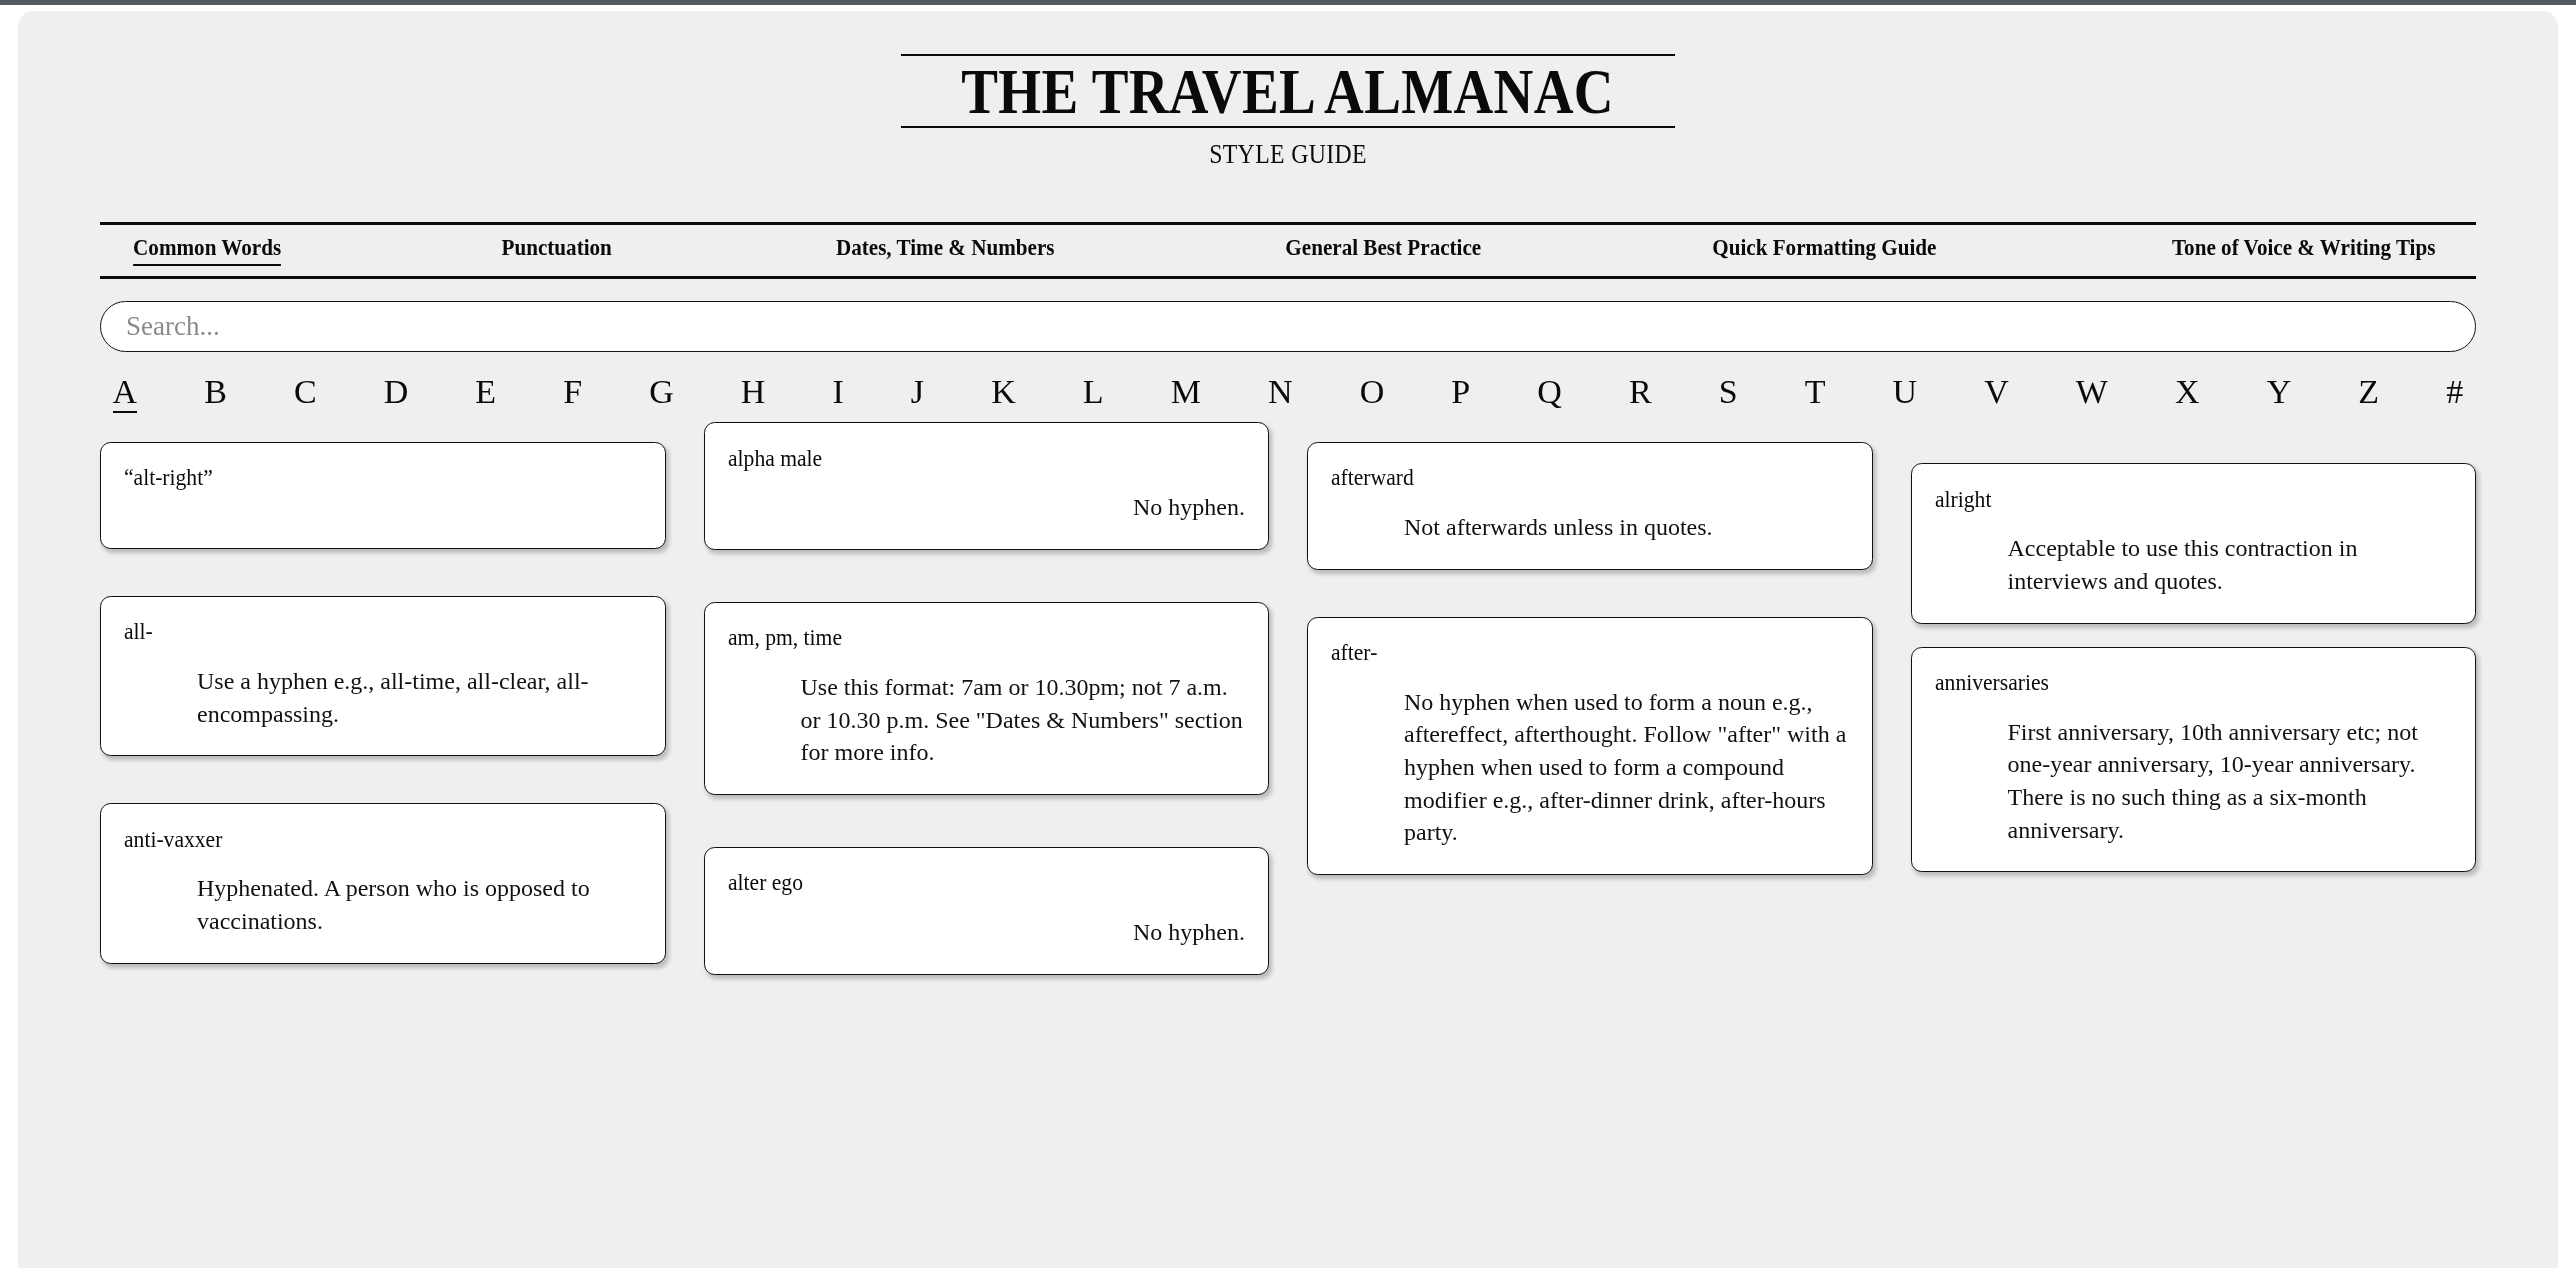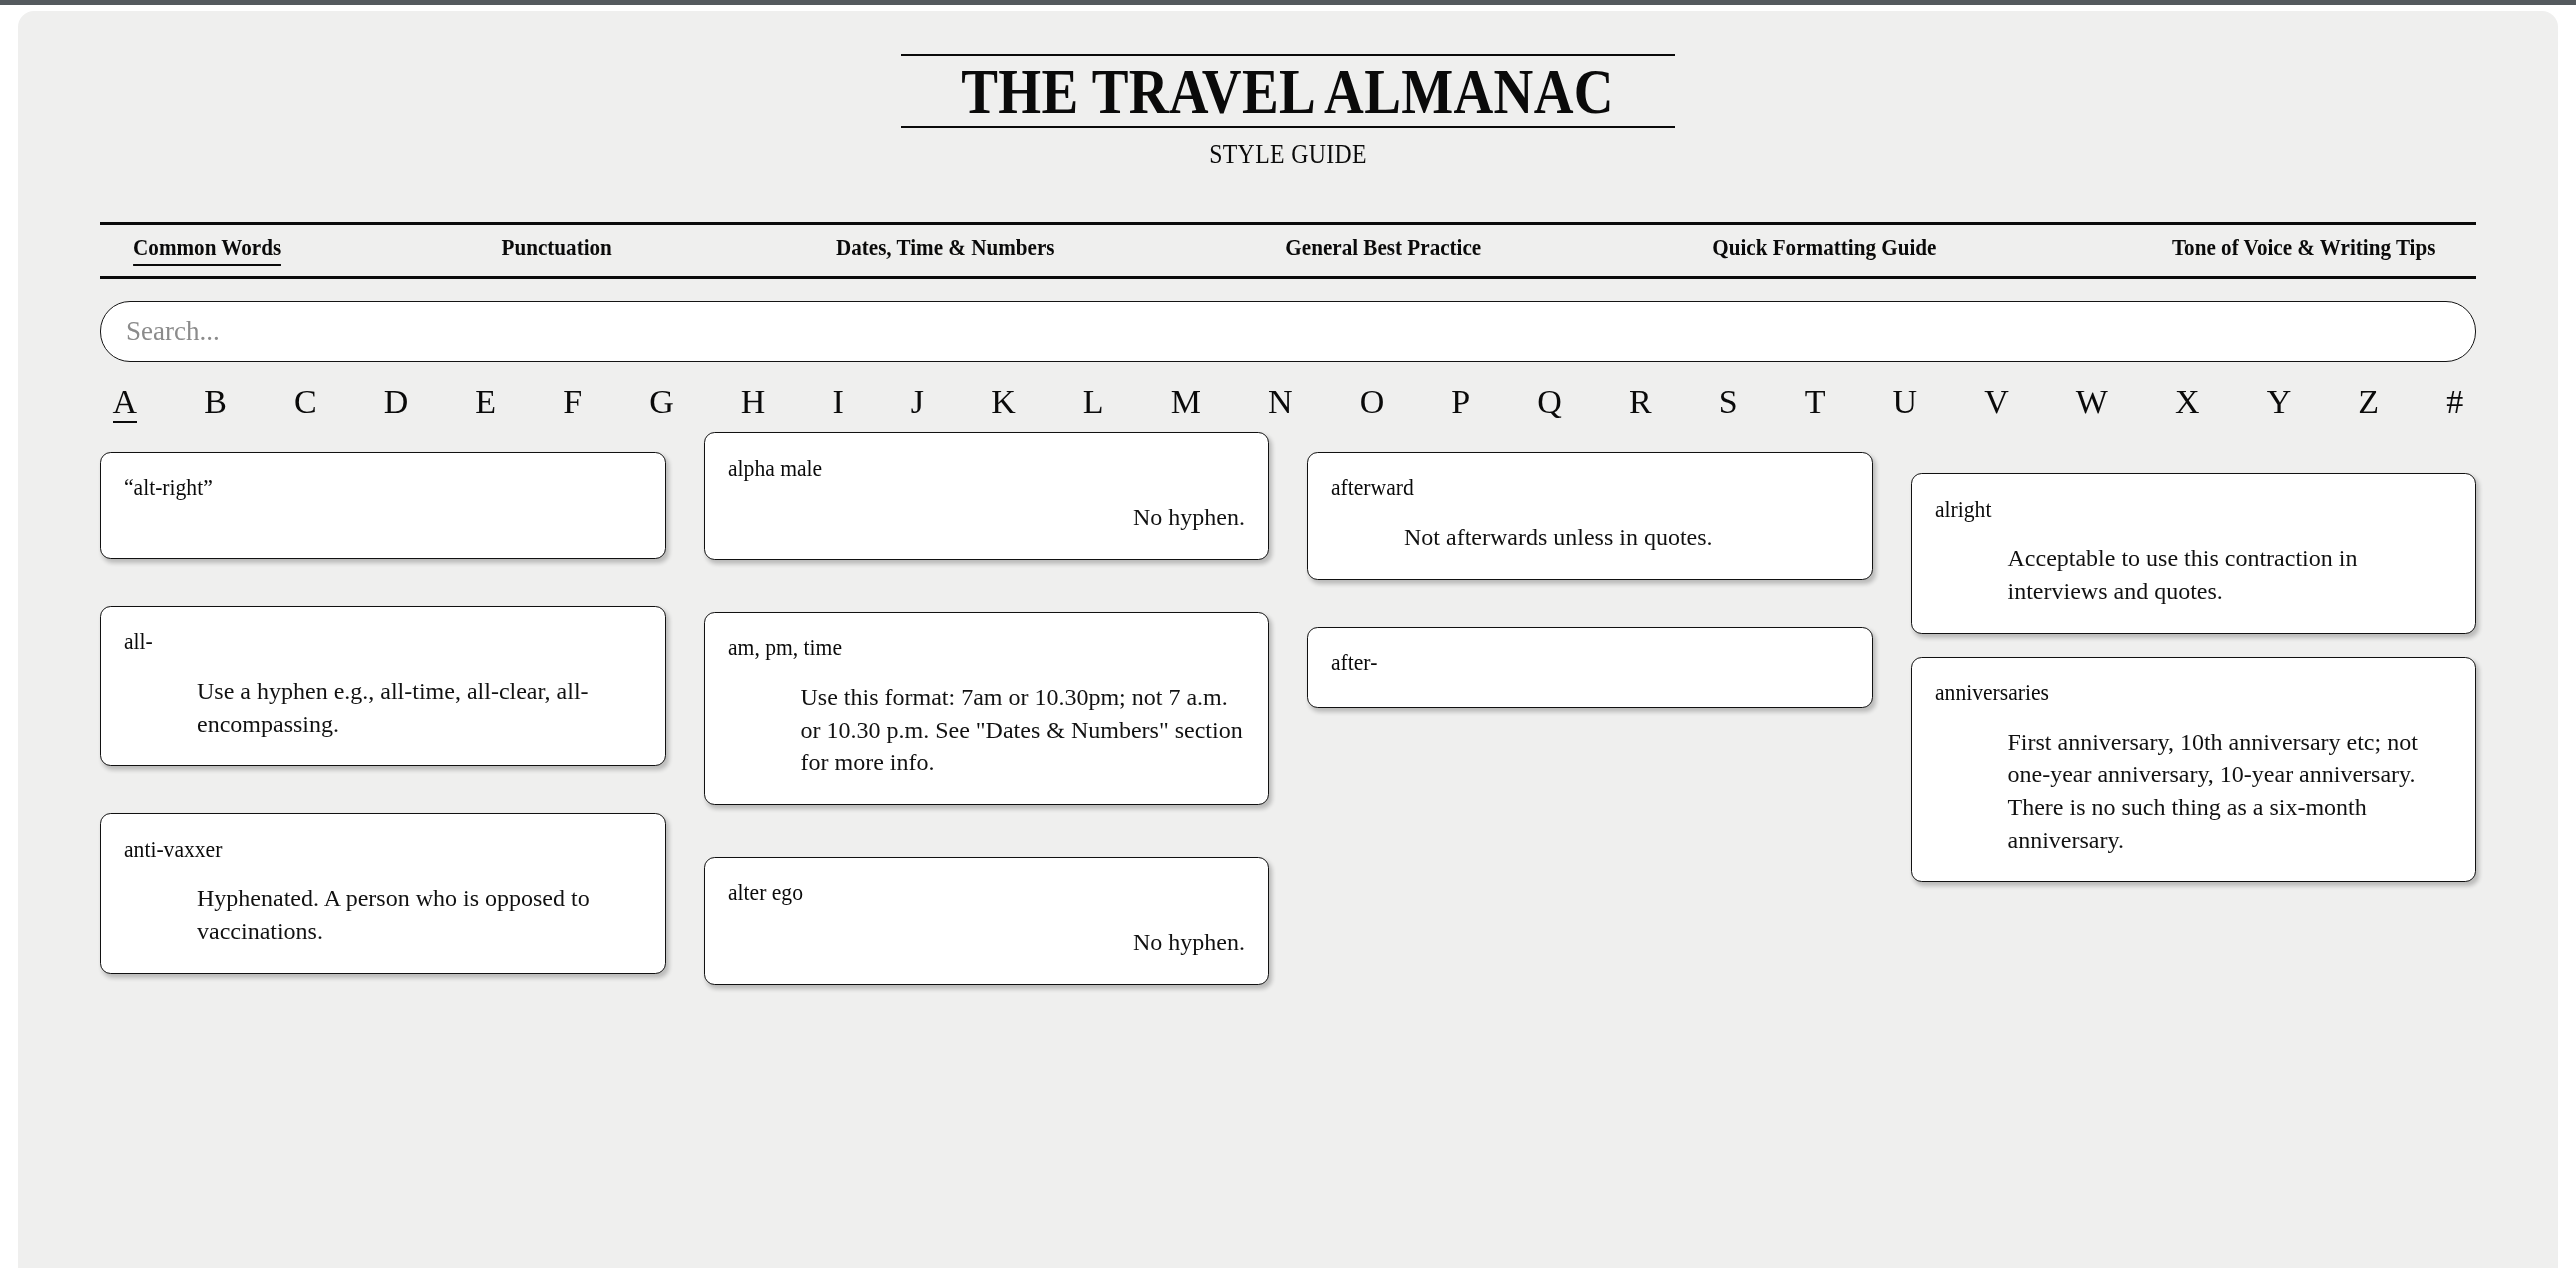--- a/index.html
+++ b/index.html
@@ -94,21 +94,21 @@
   .nav-item.is-active {
     border-bottom-color: #0a0a0a;
   }
 
   
   #search-row {
     margin: 21.5px 82px 0 82px;
   }
   #search-input {
     width: 100%;
-    height: 61px;
+    height: 51px;
     background: #ffffff;
     border: 1.8px solid #141414;
     border-radius: 30px;
     padding: 0 25px;
     font-family: "Liberation Serif", "DejaVu Serif", serif;
     font-size: 27px;
     color: #111;
     outline: none;
   }
   #search-input::placeholder { color: #8b8b8b; opacity: 1; }
@@ -259,20 +259,21 @@
             <div class="entry-def is-short">No hyphen.</div>
           </div>
         </div>
         <div class="entry-column" style="margin-top: 0px;">
           <div class="entry-card" style="min-height: 107px; margin-bottom: 47px;">
             <div class="entry-term">afterward</div>
             <div class="entry-def">Not afterwards unless in quotes.</div>
           </div>
           <div class="entry-card" style="min-height: 81px;">
             <div class="entry-term">after-</div>
+            <div class="entry-def">No hyphen when used to form a noun e.g., aftereffect, afterthought. Follow "after" with a hyphen when used to form a compound modifier e.g., after-dinner drink, after-hours party.</div>
           </div>
         </div>
         <div class="entry-column" style="margin-top: 21.5px;">
           <div class="entry-card" style="min-height: 107px; margin-bottom: 23px;">
             <div class="entry-term">alright</div>
             <div class="entry-def">Acceptable to use this contraction in interviews and quotes.</div>
           </div>
           <div class="entry-card" style="min-height: 81px;">
             <div class="entry-term">anniversaries</div>
             <div class="entry-def">First anniversary, 10th anniversary etc; not one-year anniversary, 10-year anniversary. There is no such thing as a six-month anniversary.</div>

